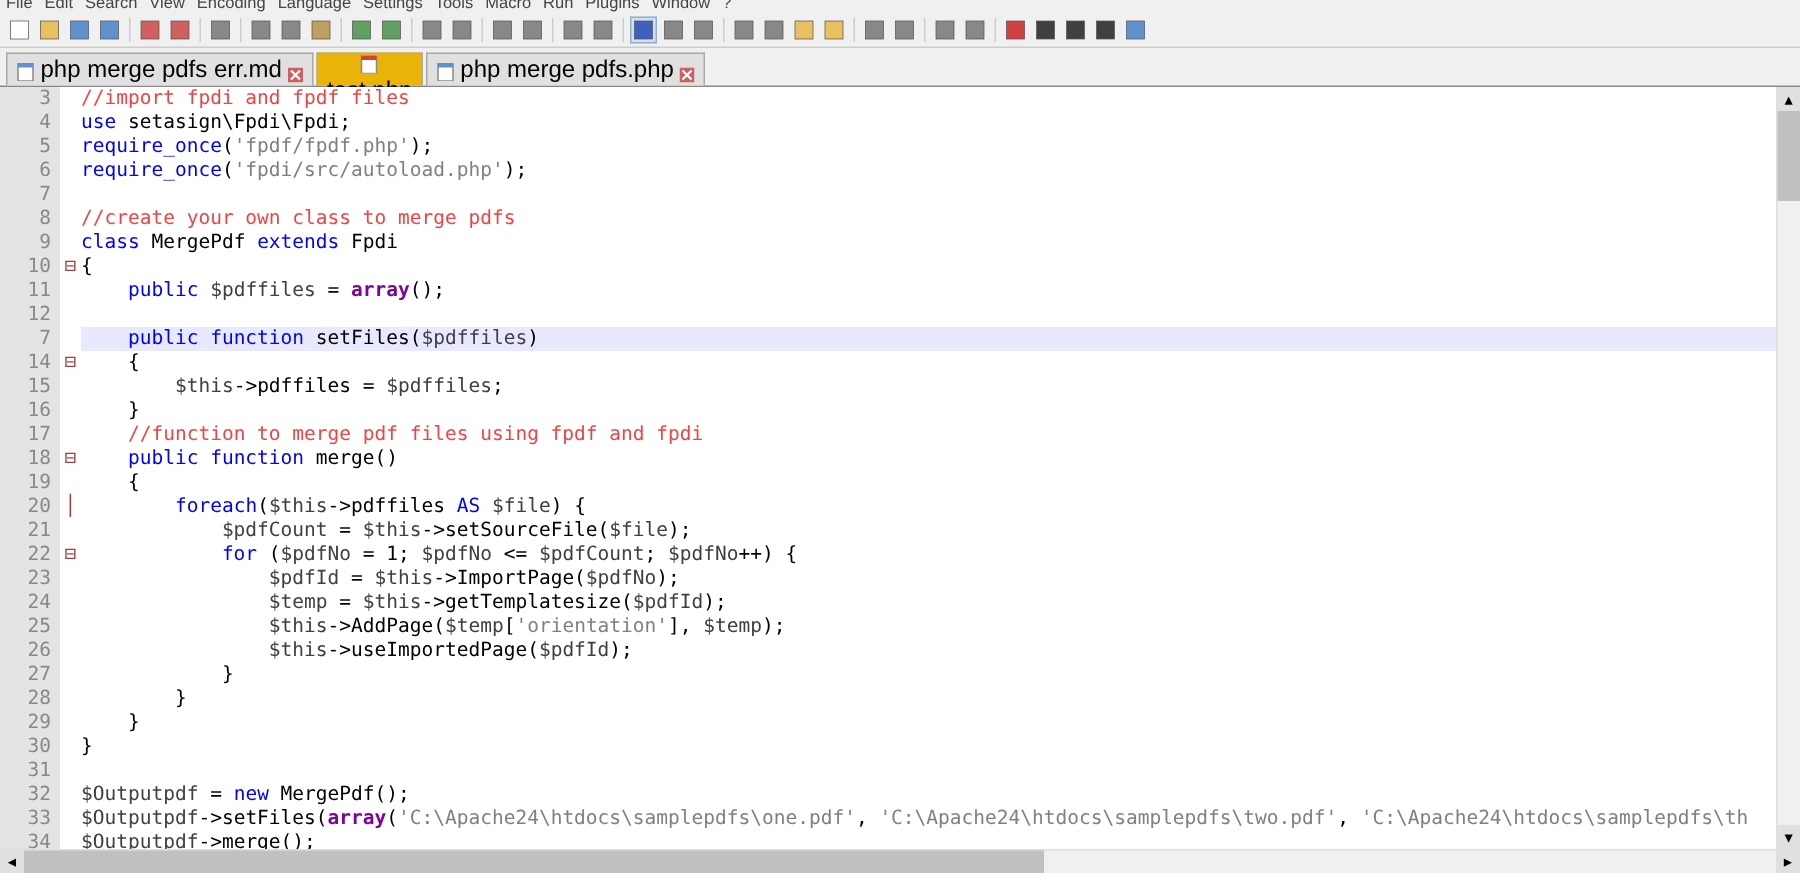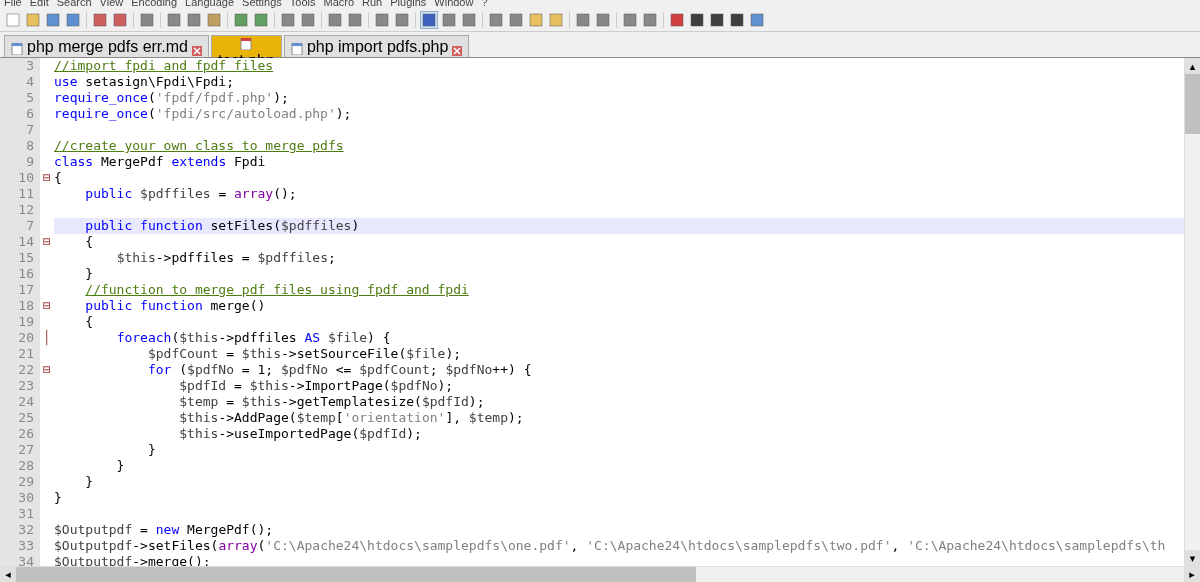--- a/index.html
+++ b/index.html
@@ -22,23 +22,23 @@
 
 .editor { display: flex; height: calc(582px - 8px - 24px - 26px - 16px); background: #fff; position: relative; }
 .gutter { width: 40px; background: #e4e4e4; text-align: right; padding-right: 6px; font-family: Consolas, monospace; font-size: 13px; color: #888; line-height: 16px; padding-top: 0; }
 .foldcol { width: 14px; background: #fff; font-family: Consolas, monospace; font-size: 13px; line-height: 16px; color: #888; }
 .foldcol .fm { height: 16px; display: flex; align-items: center; justify-content: center; }
 .foldcol .fm.box { color: #a04040; }
 .code { flex: 1; font-family: Consolas, monospace; font-size: 13px; line-height: 16px; white-space: pre; overflow: hidden; }
 .code .line { height: 16px; }
 .code .line.hl { background: #e8e8ff; }
 
-.c-cmt { color: #4d7c0f; text-decoration: underline; }
+.c-cmt { color: #ef4444; }
 .c-kw  { color: #0000ff; font-weight: normal; }
-.c-kw2 { color: #8000a0; }
+.c-kw2 { color: #8000a0; font-weight: bold; }
 .c-var { color: #404040; }
 .c-str { color: #808080; }
 
 .vscroll { position: absolute; right: 0; top: 0; bottom: 0; width: 16px; background: #f0f0f0; border-left: 1px solid #ddd; }
 .vscroll .up, .vscroll .dn { height: 16px; display: flex; align-items: center; justify-content: center; background: #e0e0e0; cursor: pointer; }
 .vscroll .dn { position: absolute; bottom: 0; width: 100%; }
 .vscroll .thumb { position: absolute; top: 16px; width: 100%; height: 60px; background: #c0c0c0; cursor: pointer; }
 
 .hscroll { height: 16px; background: #f0f0f0; display: flex; border-top: 1px solid #ddd; }
 .hscroll .lf, .hscroll .rt { width: 16px; display: flex; align-items: center; justify-content: center; background: #e0e0e0; cursor: pointer; }
@@ -270,21 +270,21 @@
       <span class="tab-close"><svg viewBox="0 0 10 10">
           <rect width="10" height="10" fill="#d06060"></rect>
           <path d="M2 2 L8 8 M8 2 L2 8" stroke="#fff" stroke-width="1.5"></path>
         </svg></span>
     </div>
     <div class="tab">
       <span class="tab-ico"><svg viewBox="0 0 12 12">
           <rect x="1" y="0" width="10" height="12" fill="#fff" stroke="#888"></rect>
           <rect x="1" y="0" width="10" height="3" fill="#6090d0"></rect>
         </svg></span>
-      <span>php import pdfs.php</span>
+      <span>php merge pdfs.php</span>
       <span class="tab-close"><svg viewBox="0 0 10 10">
           <rect width="10" height="10" fill="#d06060"></rect>
           <path d="M2 2 L8 8 M8 2 L2 8" stroke="#fff" stroke-width="1.5"></path>
         </svg></span>
     </div>
   </div>
 
 <div class="editor">
   <div class="gutter" id="gutter">
       <div>3</div>

